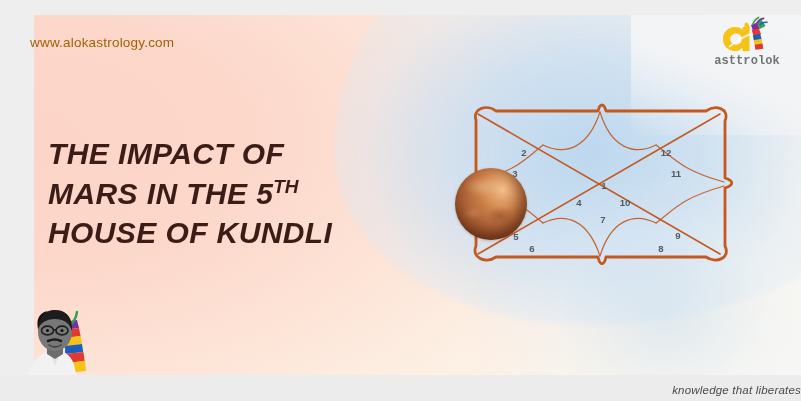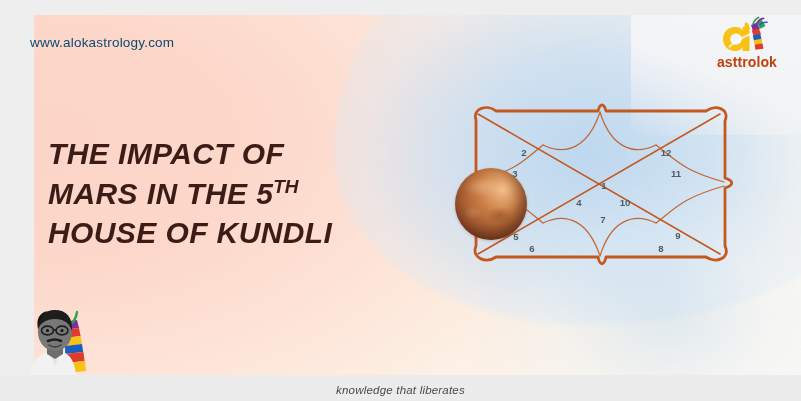--- a/index.html
+++ b/index.html
@@ -48,21 +48,21 @@
     width:180px; height:150px;
     background:linear-gradient(200deg, #f4f5f6 0%, #f3f4f6 55%, rgba(243,244,246,0) 100%);
   }
 
   
   .site-url{
     position:absolute;
     left:30px; top:35px;
     font-size:13.5px;
     letter-spacing:.2px;
-    color:#0c4a6e;
+    color:#a16207;
   }
 
   
   .headline{
     position:absolute;
     left:48px; top:134px;
     width:400px;
     font-size:30px;
     font-weight:700;
     line-height:1.32;
@@ -81,25 +81,26 @@
 
   
   .logo{
     position:absolute;
     right:12px; top:16px;
     width:84px; height:58px;
     text-align:center;
   }
   .logo-mark{ width:84px; height:40px; display:block; }
   .logo-word{
-    font-size:14px;
+    font-size:12px;
     font-weight:700;
-    color:#c2410c;
+    color:#737373;
     letter-spacing:.1px;
     margin-top:-2px;
+    font-family:Liberation Mono, monospace;
   }
 
   
   .kundli{
     position:absolute;
     left:448px; top:98px;
     width:300px; height:198px;
   }
   .kundli svg{ width:100%; height:100%; display:block; overflow:visible; }
   .k-num{
@@ -141,21 +142,21 @@
   .footer{
     position:absolute;
     left:0; bottom:0;
     width:801px; height:26px;
     background:#ececed;
   }
   .tagline{
     position:absolute;
     left:0; bottom:5px;
     width:801px;
-    text-align:center;
+    text-align:right;
     font-size:11.5px;
     font-style:italic;
     color:#4a4a4a;
     letter-spacing:.2px;
   }
 </style>
 </head>
 <body>
 
 <div id="root">

